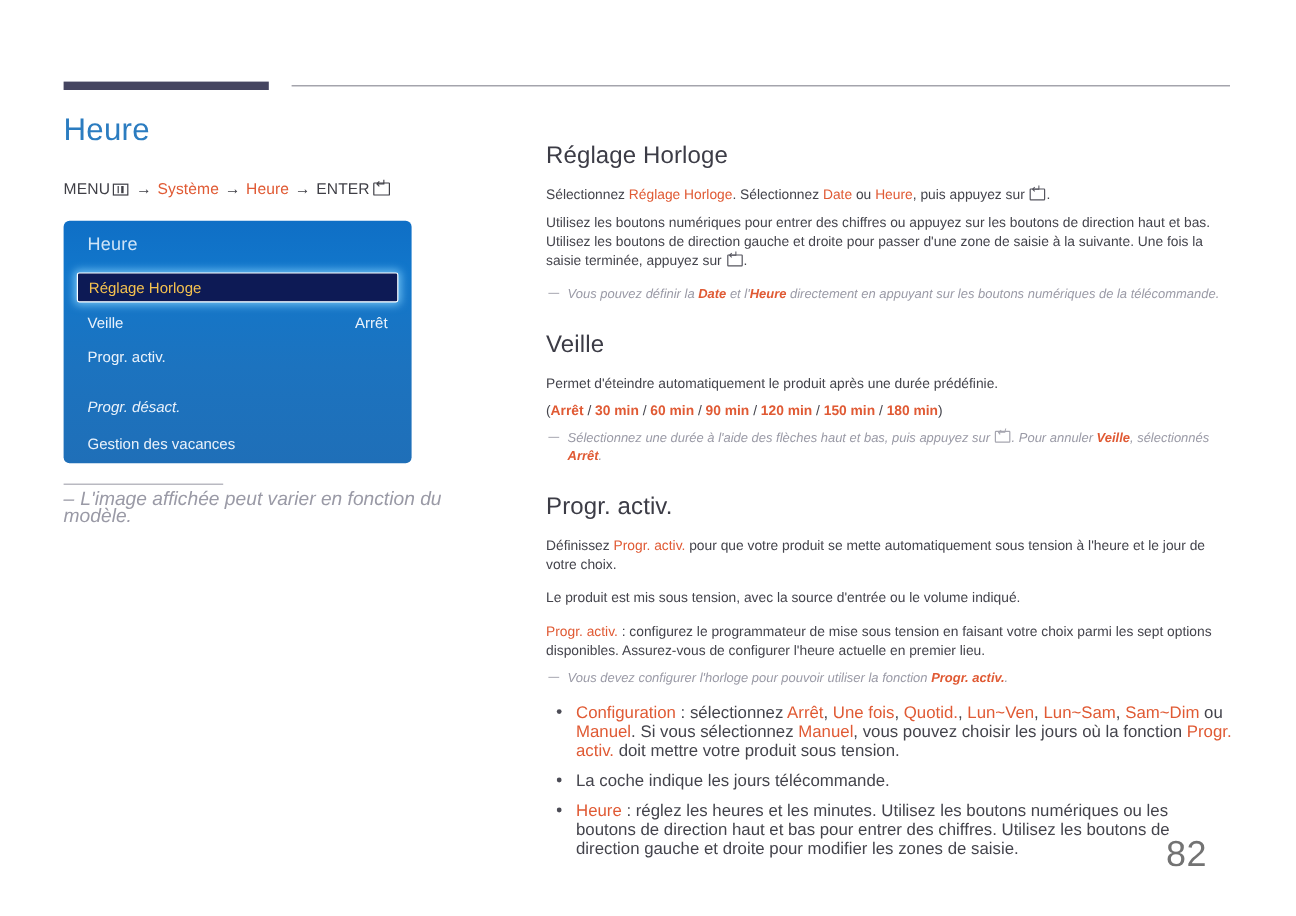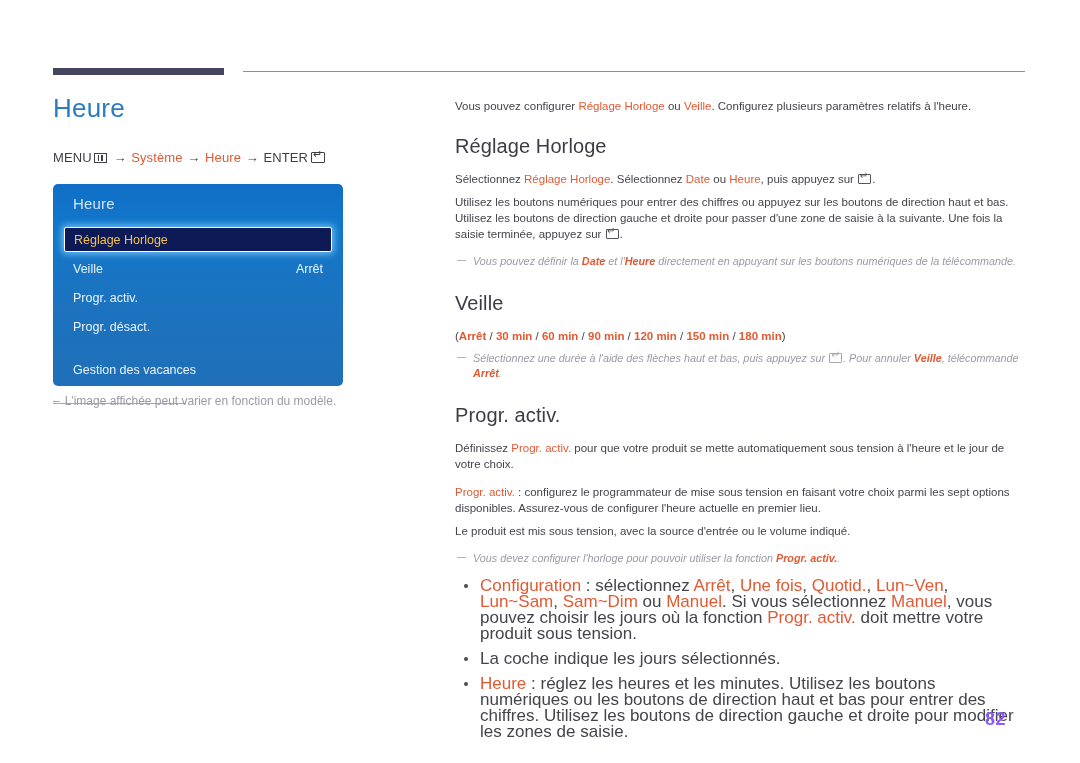--- a/index.html
+++ b/index.html
@@ -136,25 +136,26 @@
 
   
   .left-note-rule {
     position: absolute;
     left: 53px; top: 403px;
     width: 133px; height: 1px;
     background: #a8a8b2;
   }
   .left-note {
     position: absolute;
-    left: 53px; top: 394px;
+    left: 53px; top: 410px;
     width: 330px;
-    font-size: 12px;
+    font-size: 16px;
     color: #9a9aa6;
     line-height: 14px;
+    font-style: italic;
   }
   .left-note .dash { margin-right: 5px; }
 
   
   .right-col {
     position: absolute;
     left: 455px; top: 98px;
     width: 572px;
   }
   .body-p {
@@ -195,21 +196,21 @@
   .note .hl-b { color: #e05a34; font-weight: bold; }
 
   ul.bullets {
     list-style: none;
     margin: 0 0 0 0;
     padding: 0;
   }
   ul.bullets > li {
     position: relative;
     padding-left: 25px;
-    font-size: 17px;
+    font-size: 14px;
     line-height: 16px;
     color: #44444c;
     margin-bottom: 9px;
   }
   ul.bullets > li::before {
     content: "";
     position: absolute;
     left: 9px; top: 6px;
     width: 4px; height: 4px;
     border-radius: 50%;
@@ -250,24 +251,23 @@
     line-height: 10px;
     color: #55555e;
   }
   .enter-inline.grey { border-color: #a6a6b0; }
   .enter-inline.grey::before { color: #a6a6b0; }
 
   
   .page-num {
     position: absolute;
     right: 54px; bottom: 33px;
-    font-size: 18px;
-    color: #8b5cf6;
+    font-size: 30px;
+    color: #737373;
     letter-spacing: 0.5px;
-    font-weight: bold;
   }
 </style>
 </head>
 <body>
 
 <div class="page">
 
   <div class="rule-wrap">
     <div class="rule-thick"></div>
     <div class="rule-thin"></div>
@@ -295,69 +295,69 @@
       <span class="value"></span>
     </div>
     <div class="osd-row" style="top:72px;">
       <span class="label">Veille</span>
       <span class="value">Arrêt</span>
     </div>
     <div class="osd-row" style="top:101px;">
       <span class="label">Progr. activ.</span>
       <span class="value"></span>
     </div>
-    <div class="osd-row" style="top:130px;">
+    <div class="osd-row" style="top:142px;font-style:italic;">
       <span class="label">Progr. désact.</span>
       <span class="value"></span>
     </div>
     <div class="osd-row" style="top:173px;">
       <span class="label">Gestion des vacances</span>
       <span class="value"></span>
     </div>
   </div>
 
   <div class="left-note-rule"></div>
   <div class="left-note">
     <span class="dash">–</span><span>L'image affichée peut varier en fonction du modèle.</span>
   </div>
 
   <div class="right-col">
 
-    <p class="body-p"><span>Vous pouvez configurer </span><span class="hl">Réglage Horloge</span><span> ou </span><span class="hl">Veille</span><span>. Configurez plusieurs paramètres relatifs à l'heure.</span></p>
 
     <h2 class="sec first">Réglage Horloge</h2>
 
     <p class="body-p tight"><span>Sélectionnez </span><span class="hl">Réglage Horloge</span><span>. Sélectionnez </span><span class="hl">Date</span><span> ou </span><span class="hl">Heure</span><span>, puis appuyez sur </span><span class="enter-inline"></span><span>.</span></p>
 
     <p class="body-p"><span>Utilisez les boutons numériques pour entrer des chiffres ou appuyez sur les boutons de direction haut et bas. Utilisez les boutons de direction gauche et droite pour passer d'une zone de saisie à la suivante. Une fois la saisie terminée, appuyez sur </span><span class="enter-inline"></span><span>.</span></p>
 
     <p class="note"><span>Vous pouvez définir la </span><span class="hl-b">Date</span><span> et l'</span><span class="hl-b">Heure</span><span> directement en appuyant sur les boutons numériques de la télécommande.</span></p>
 
     <h2 class="sec">Veille</h2>
 
+    <p class="body-p tight">Permet d'éteindre automatiquement le produit après une durée prédéfinie.</p>
 
     <p class="body-p tight"><span>(</span><span class="hl-b">Arrêt</span><span> / </span><span class="hl-b">30 min</span><span> / </span><span class="hl-b">60 min</span><span> / </span><span class="hl-b">90 min</span><span> / </span><span class="hl-b">120 min</span><span> / </span><span class="hl-b">150 min</span><span> / </span><span class="hl-b">180 min</span><span>)</span></p>
 
-    <p class="note"><span>Sélectionnez une durée à l'aide des flèches haut et bas, puis appuyez sur </span><span class="enter-inline grey"></span><span>. Pour annuler </span><span class="hl-b">Veille</span><span>, télécommande </span><span class="hl-b">Arrêt</span><span>.</span></p>
+    <p class="note"><span>Sélectionnez une durée à l'aide des flèches haut et bas, puis appuyez sur </span><span class="enter-inline grey"></span><span>. Pour annuler </span><span class="hl-b">Veille</span><span>, sélectionnés </span><span class="hl-b">Arrêt</span><span>.</span></p>
 
     <h2 class="sec">Progr. activ.</h2>
 
     <p class="body-p"><span>Définissez </span><span class="hl">Progr. activ.</span><span> pour que votre produit se mette automatiquement sous tension à l'heure et le jour de votre choix.</span></p>
 
+    <p class="body-p">Le produit est mis sous tension, avec la source d'entrée ou le volume indiqué.</p>
+
     <p class="body-p tight"><span class="hl">Progr. activ.</span><span> : configurez le programmateur de mise sous tension en faisant votre choix parmi les sept options disponibles. Assurez-vous de configurer l'heure actuelle en premier lieu.</span></p>
-
-    <p class="body-p">Le produit est mis sous tension, avec la source d'entrée ou le volume indiqué.</p>
 
 
     <p class="note"><span>Vous devez configurer l'horloge pour pouvoir utiliser la fonction </span><span class="hl-b">Progr. activ.</span><span>.</span></p>
 
     <ul class="bullets">
       <li><span class="hl">Configuration</span><span> : sélectionnez </span><span class="hl">Arrêt</span>, <span class="hl">Une fois</span>, <span class="hl">Quotid.</span>, <span class="hl">Lun~Ven</span>, <span class="hl">Lun~Sam</span>, <span class="hl">Sam~Dim</span><span> ou </span><span class="hl">Manuel</span><span>. Si vous sélectionnez </span><span class="hl">Manuel</span><span>, vous pouvez choisir les jours où la fonction </span><span class="hl">Progr. activ.</span><span> doit mettre votre produit sous tension.</span></li>
 
-      <li class="sub-note">La coche indique les jours sélectionnés.</li>
+      <li class="sub-note">La coche indique les jours télécommande.</li>
 
       <li><span class="hl">Heure</span><span> : réglez les heures et les minutes. Utilisez les boutons numériques ou les boutons de direction haut et bas pour entrer des chiffres. Utilisez les boutons de direction gauche et droite pour modifier les zones de saisie.</span></li>
 
     </ul>
 
   </div>
 
   <div class="page-num">82</div>
 
 </div>

